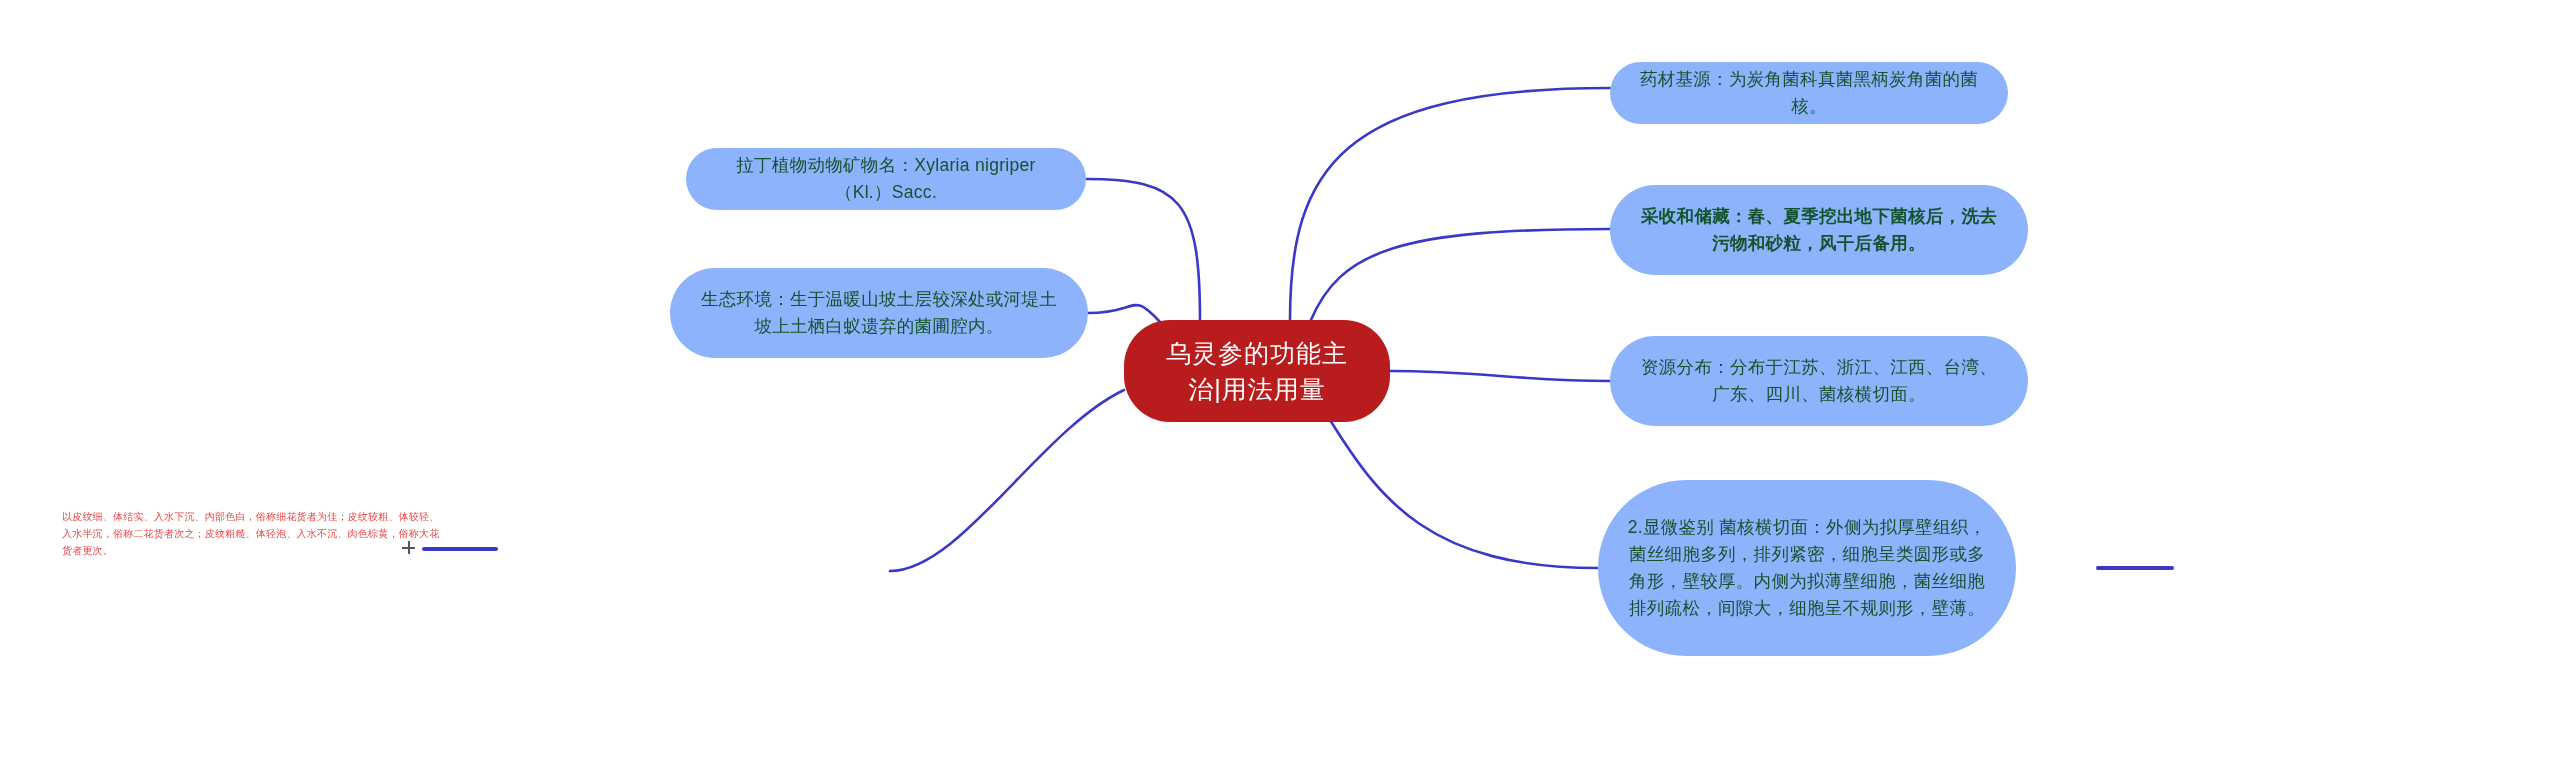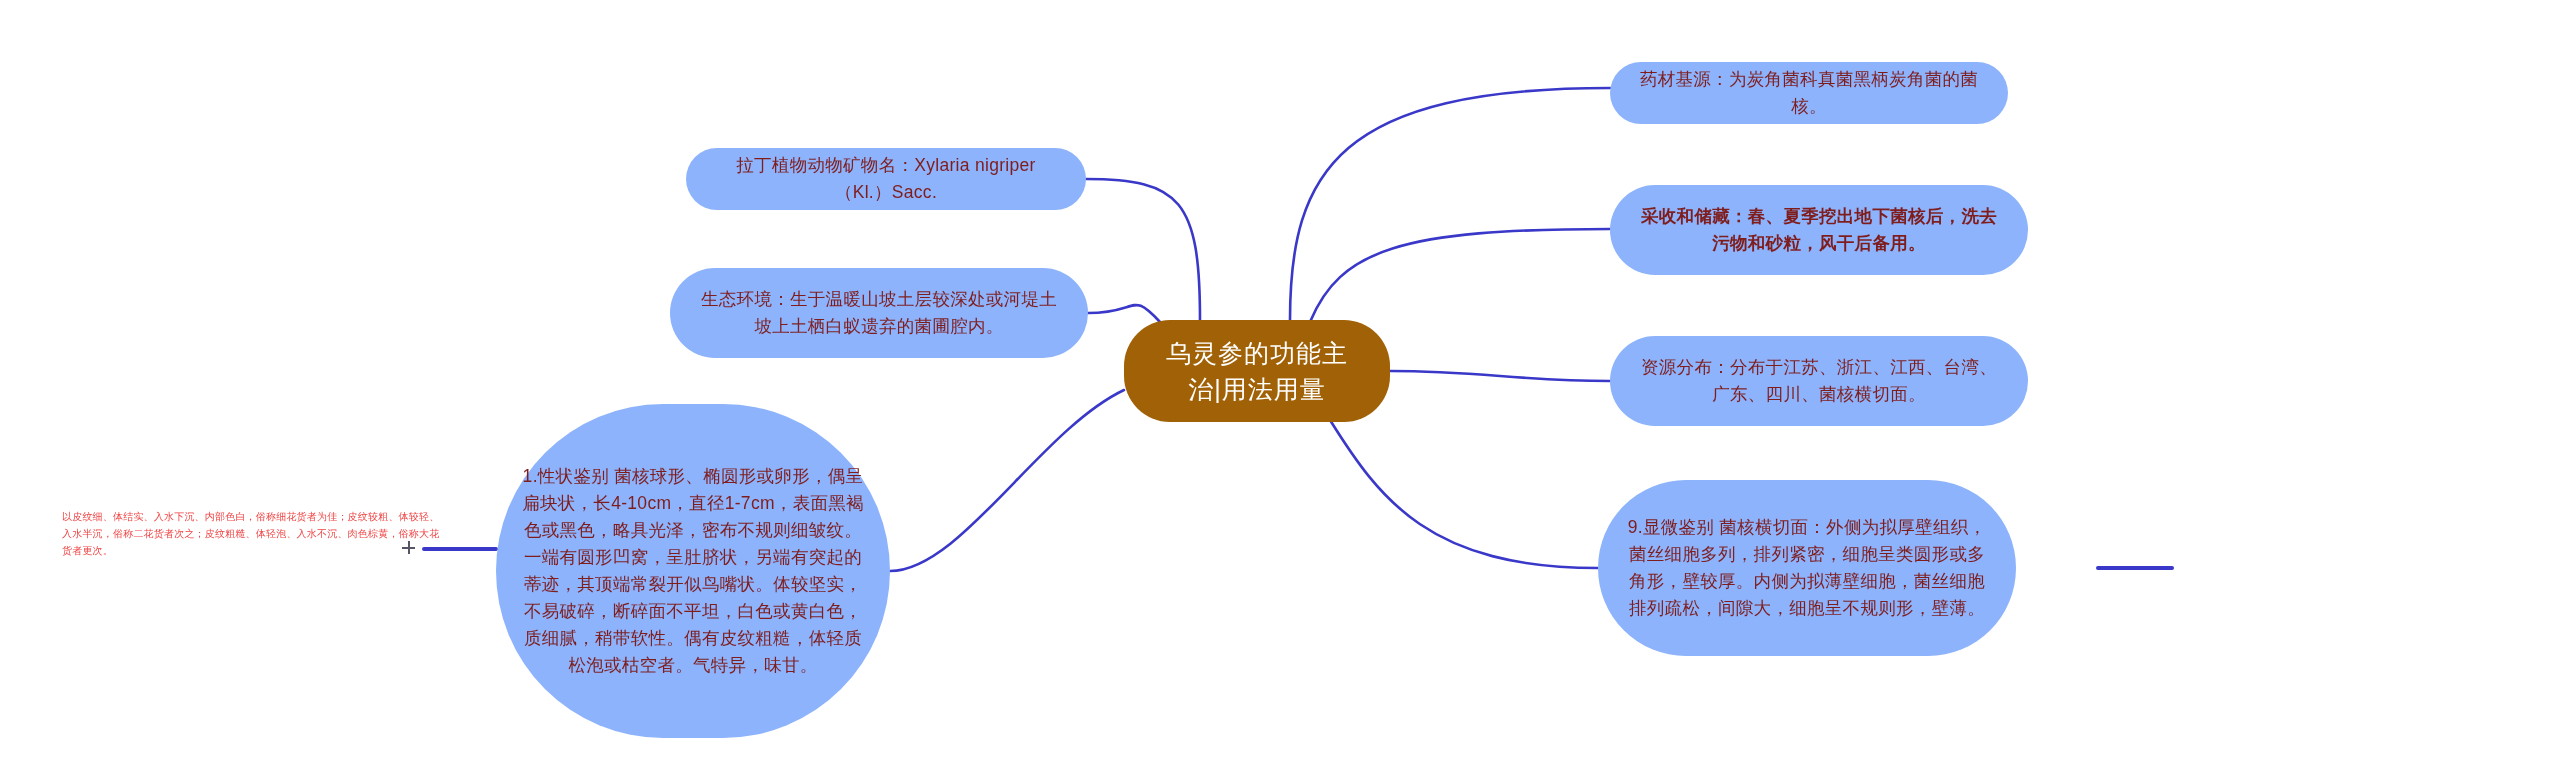--- a/index.html
+++ b/index.html
@@ -25,36 +25,36 @@
     height: 775px;
     pointer-events: none;
   }
   .node {
     position: absolute;
     box-sizing: border-box;
     display: flex;
     align-items: center;
     justify-content: center;
     text-align: center;
-    color: #7f1d1d;
+    color: #14532d;
     line-height: 1.55;
     letter-spacing: 0.3px;
     word-break: break-word;
   }
   .node.child {
     background: #8cb3fc;
     border-radius: 999px;
     font-size: 17.5px;
   }
   .node.child .txt {
     padding: 0 26px;
     display: block;
   }
   .node.root {
-    background: #a16207;
+    background: #b91c1c;
     color: #ffffff;
     border-radius: 46px;
     font-size: 25px;
     letter-spacing: 1px;
     line-height: 1.45;
   }
   .node.root .txt {
     padding: 0 30px;
     display: block;
   }
@@ -133,38 +133,35 @@
   </div>
 
   <div class="node child" id="child-latin">
     <span class="txt">拉丁植物动物矿物名：Xylaria nigriper（Kl.）Sacc.</span>
   </div>
 
   <div class="node child" id="child-ecology">
     <span class="txt">生态环境：生于温暖山坡土层较深处或河堤土坡上土栖白蚁遗弃的菌圃腔内。</span>
   </div>
 
-  <div class="node child" id="child-shape">
-    <span class="txt">1.性状鉴别 菌核球形、椭圆形或卵形，偶呈扁块状，长4-10cm，直径1-7cm，表面黑褐色或黑色，略具光泽，密布不规则细皱纹。一端有圆形凹窝，呈肚脐状，另端有突起的蒂迹，其顶端常裂开似鸟嘴状。体较坚实，不易破碎，断碎面不平坦，白色或黄白色，质细腻，稍带软性。偶有皮纹粗糙，体轻质松泡或枯空者。气特异，味甘。</span>
-  </div>
 
   <div class="node child" id="child-source">
     <span class="txt">药材基源：为炭角菌科真菌黑柄炭角菌的菌核。</span>
   </div>
 
   <div class="node child" id="child-harvest">
     <span class="txt">采收和储藏：春、夏季挖出地下菌核后，洗去污物和砂粒，风干后备用。</span>
   </div>
 
   <div class="node child" id="child-dist">
     <span class="txt">资源分布：分布于江苏、浙江、江西、台湾、广东、四川、菌核横切面。</span>
   </div>
 
   <div class="node child" id="child-micro">
-    <span class="txt">9.显微鉴别 菌核横切面：外侧为拟厚壁组织，菌丝细胞多列，排列紧密，细胞呈类圆形或多角形，壁较厚。内侧为拟薄壁细胞，菌丝细胞排列疏松，间隙大，细胞呈不规则形，壁薄。</span>
+    <span class="txt">2.显微鉴别 菌核横切面：外侧为拟厚壁组织，菌丝细胞多列，排列紧密，细胞呈类圆形或多角形，壁较厚。内侧为拟薄壁细胞，菌丝细胞排列疏松，间隙大，细胞呈不规则形，壁薄。</span>
   </div>
 
   <div class="annot" id="annot-left">以皮纹细、体结实、入水下沉、内部色白，俗称细花货者为佳；皮纹较粗、体较轻、入水半沉，俗称二花货者次之；皮纹粗糙、体轻泡、入水不沉、肉色棕黄，俗称大花货者更次。</div>
 
 
   <span class="plus-icon" id="plus-left"></span>
 
 </div>
 
 </body></html>

